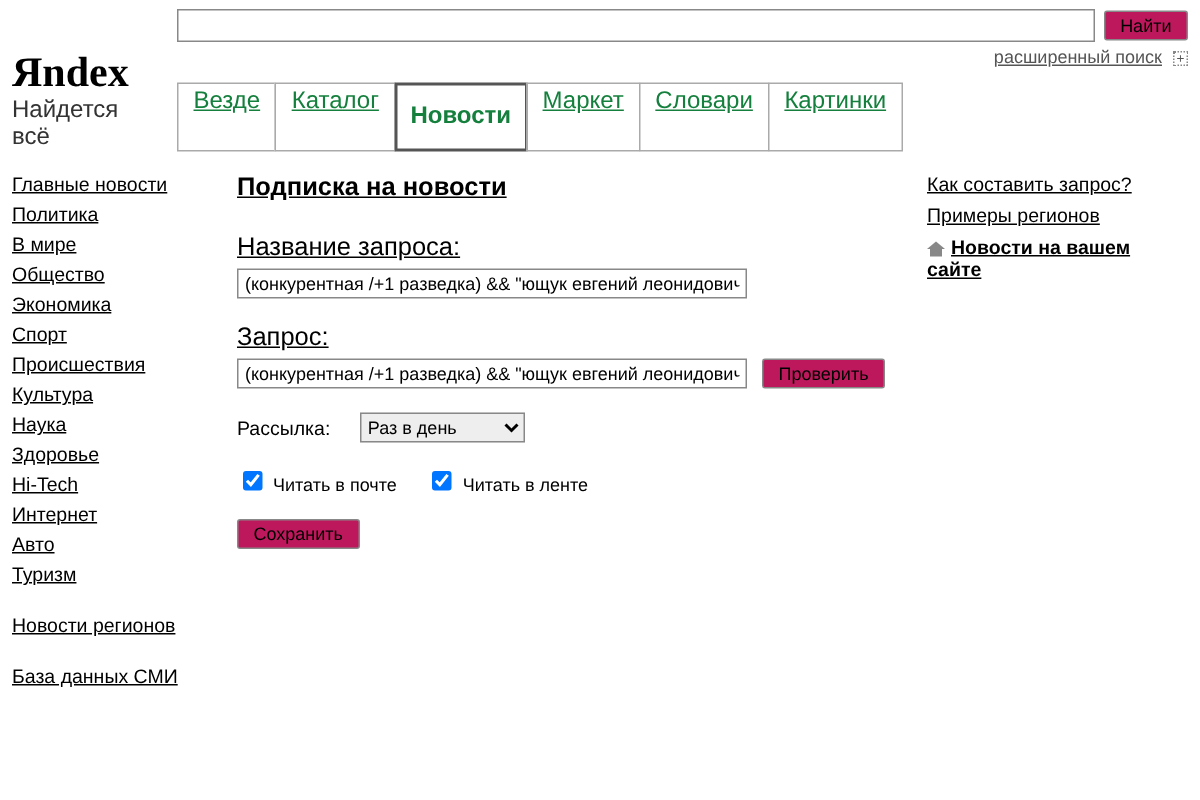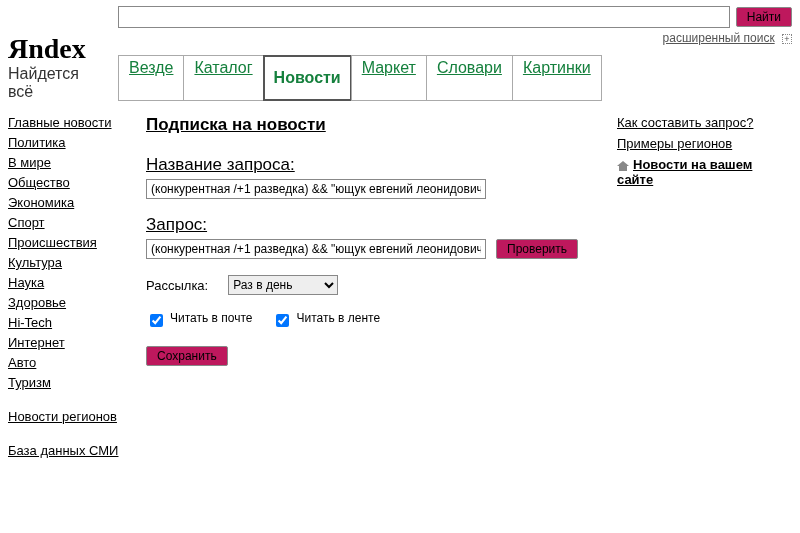--- a/index.html
+++ b/index.html
@@ -34,38 +34,38 @@
   }
   .adv-row { text-align: right; font-size: 12px; margin-top: 3px; }
   .adv-row a { color: #555; }
   .plus-icon { display: inline-block; border: 1px dotted #888; font-size: 9px; line-height: 9px; width: 10px; height: 10px; text-align: center; margin-left: 4px; color: #555; }
   .tabs { margin-top: 10px; display: flex; }
   .tab {
     border: 1px solid #aaa; padding: 3px 10px; margin-right: -1px; background: #fff;
     font-size: 16px; text-decoration: underline; cursor: pointer; color: #15803d;
   }
   .tab.active { border: 2px solid #555; background: #fff; font-weight: bold; text-decoration: none; padding: 12px 9px; }
-  .main { display: flex; padding: 14px 8px 0 8px; gap: 16px; }
+  .main { display: flex; padding: 14px 8px 0 8px; gap: 28px; }
   .sidebar { width: 118px; flex-shrink: 0; font-size: 13px; }
   .sidebar a { display: inline-block; margin-bottom: 5px; }
   .sidebar .gap { height: 14px; }
   .content { flex: 1; padding-left: 4px; }
   .page-title { font-size: 17px; font-weight: bold; text-decoration: underline; margin-bottom: 20px; display: inline-block; }
   .section-title { font-size: 15px; font-weight: bold; margin-bottom: 18px; }
   .form-label { font-size: 17px; margin-bottom: 4px; text-decoration: underline; }
   .text-input {
     width: 340px; height: 20px; border: 1px solid #888; padding: 1px 4px; font-size: 12px;
   }
   .form-row { margin-bottom: 16px; }
   .query-row { display: flex; gap: 10px; align-items: center; }
   .select {
     border: 1px solid #888; background: #eee; padding: 1px 0; font-size: 12px; height: 20px; width: 110px;
   }
   .inline-row { display: flex; align-items: center; gap: 20px; }
-  .inline-label { display: flex; align-items: flex-start; gap: 4px; font-size: 12px; }
+  .inline-label { display: flex; align-items: flex-end; gap: 4px; font-size: 12px; }
   .checkbox { width: 13px; height: 13px; }
   .right-links { width: 175px; flex-shrink: 0; font-size: 13px; }
   .right-links a { display: block; margin-bottom: 6px; }
   .right-links .strong { font-weight: bold; }
   .home-icon { display: inline-block; width: 12px; height: 10px; position: relative; margin-right: 4px; vertical-align: middle; }
   .home-icon::before { content: ""; position: absolute; left: 0; top: 0; border-left: 6px solid transparent; border-right: 6px solid transparent; border-bottom: 5px solid #888; }
   .home-icon::after { content: ""; position: absolute; left: 2px; top: 5px; width: 8px; height: 5px; background: #888; }
   .freq-row { display: flex; align-items: center; gap: 20px; }
 </style>
 </head>

